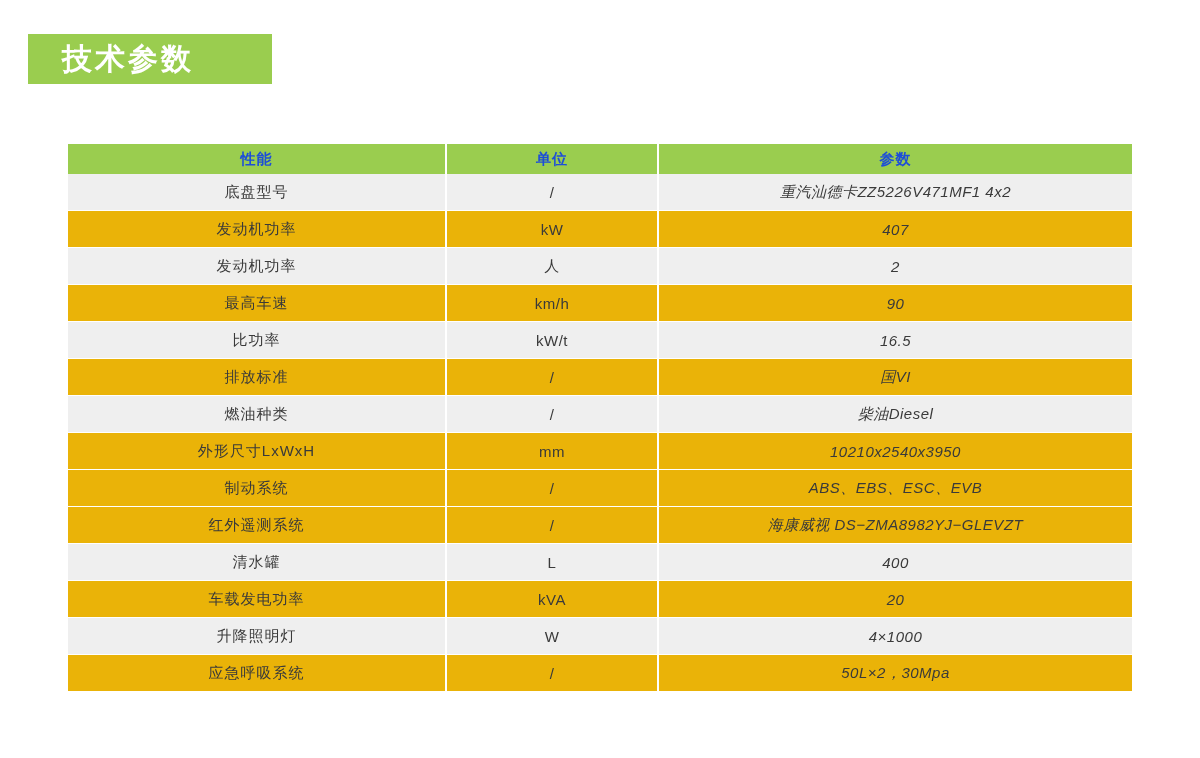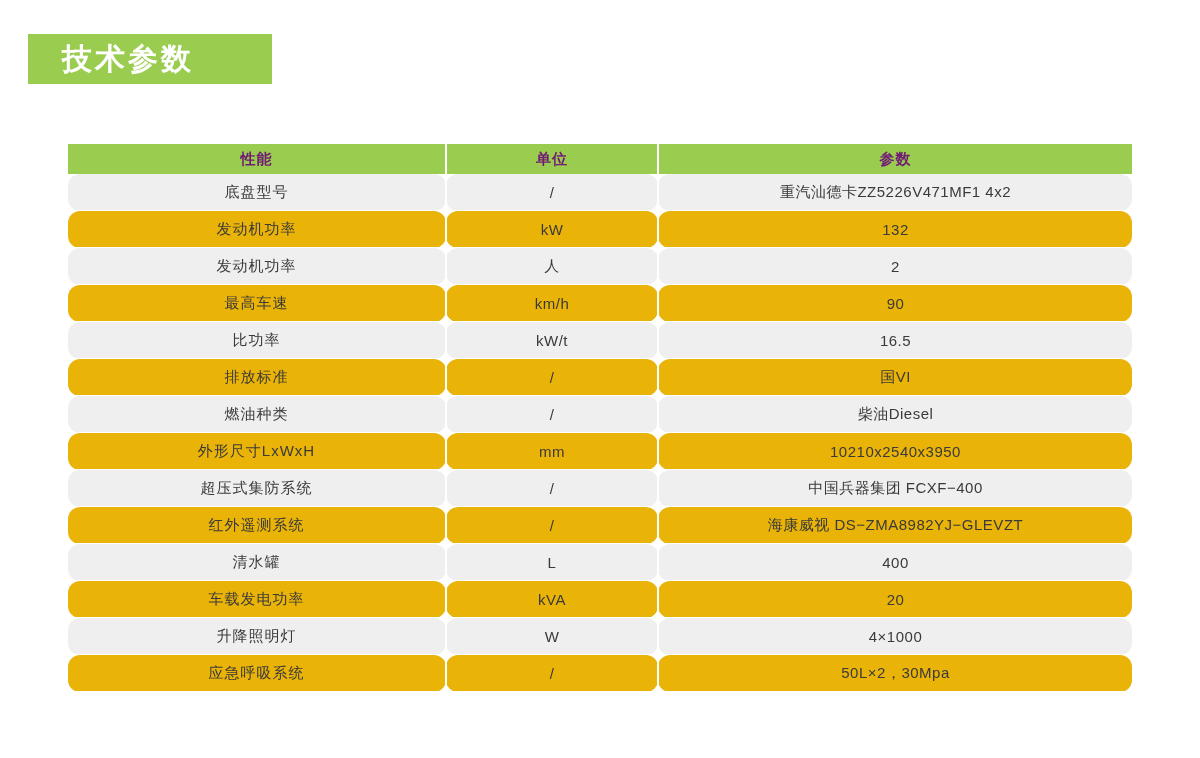--- a/index.html
+++ b/index.html
@@ -45,48 +45,47 @@
     width: 1064px;
     border-collapse: collapse;
     table-layout: fixed;
   }
   .spec-table col.c1 { width: 378px; }
   .spec-table col.c2 { width: 212px; }
   .spec-table col.c3 { width: 474px; }
 
   .spec-table th {
     background: #9acd4f;
-    color: #701a75;
+    color: #1d4ed8;
     font-size: 15px;
     font-weight: bold;
     height: 28px;
     text-align: center;
     border-right: 2px solid #ffffff;
     letter-spacing: 1px;
   }
   .spec-table th:last-child { border-right: none; }
 
   .spec-table td {
     height: 34px;
     text-align: center;
     font-size: 15px;
     color: #3a3a3a;
     border-right: 2px solid #ffffff;
     border-bottom: 1px solid #ffffff;
     white-space: nowrap;
-    border-radius: 12px;
   }
   .spec-table td:last-child { border-right: none; }
 
   .spec-table tr.odd td { background: #efefef; }
   .spec-table tr.even td { background: #eab308; }
 
   .spec-table td.perf { letter-spacing: 1px; }
   .spec-table td.unit { letter-spacing: 0.5px; }
-  .spec-table td.param { letter-spacing: 0.5px; }
+  .spec-table td.param { letter-spacing: 0.5px; font-style: italic; }
 </style>
 </head>
 <body>
 
 <div class="page">
 
   <div class="title-banner">
     <span class="title-text">技术参数</span>
   </div>
 
@@ -105,21 +104,21 @@
     </thead>
     <tbody id="table-body">
         <tr class="odd">
           <td class="perf">底盘型号</td>
           <td class="unit">/</td>
           <td class="param">重汽汕德卡ZZ5226V471MF1 4x2</td>
         </tr>
         <tr class="even">
           <td class="perf">发动机功率</td>
           <td class="unit">kW</td>
-          <td class="param">132</td>
+          <td class="param">407</td>
         </tr>
         <tr class="odd">
           <td class="perf">发动机功率</td>
           <td class="unit">人</td>
           <td class="param">2</td>
         </tr>
         <tr class="even">
           <td class="perf">最高车速</td>
           <td class="unit">km/h</td>
           <td class="param">90</td>
@@ -137,24 +136,24 @@
         <tr class="odd">
           <td class="perf">燃油种类</td>
           <td class="unit">/</td>
           <td class="param">柴油Diesel</td>
         </tr>
         <tr class="even">
           <td class="perf">外形尺寸LxWxH</td>
           <td class="unit">mm</td>
           <td class="param">10210x2540x3950</td>
         </tr>
-        <tr class="odd">
-          <td class="perf">超压式集防系统</td>
+        <tr class="even">
+          <td class="perf">制动系统</td>
           <td class="unit">/</td>
-          <td class="param">中国兵器集团 FCXF−400</td>
+          <td class="param">ABS、EBS、ESC、EVB</td>
         </tr>
         <tr class="even">
           <td class="perf">红外遥测系统</td>
           <td class="unit">/</td>
           <td class="param">海康威视 DS−ZMA8982YJ−GLEVZT</td>
         </tr>
         <tr class="odd">
           <td class="perf">清水罐</td>
           <td class="unit">L</td>
           <td class="param">400</td>

